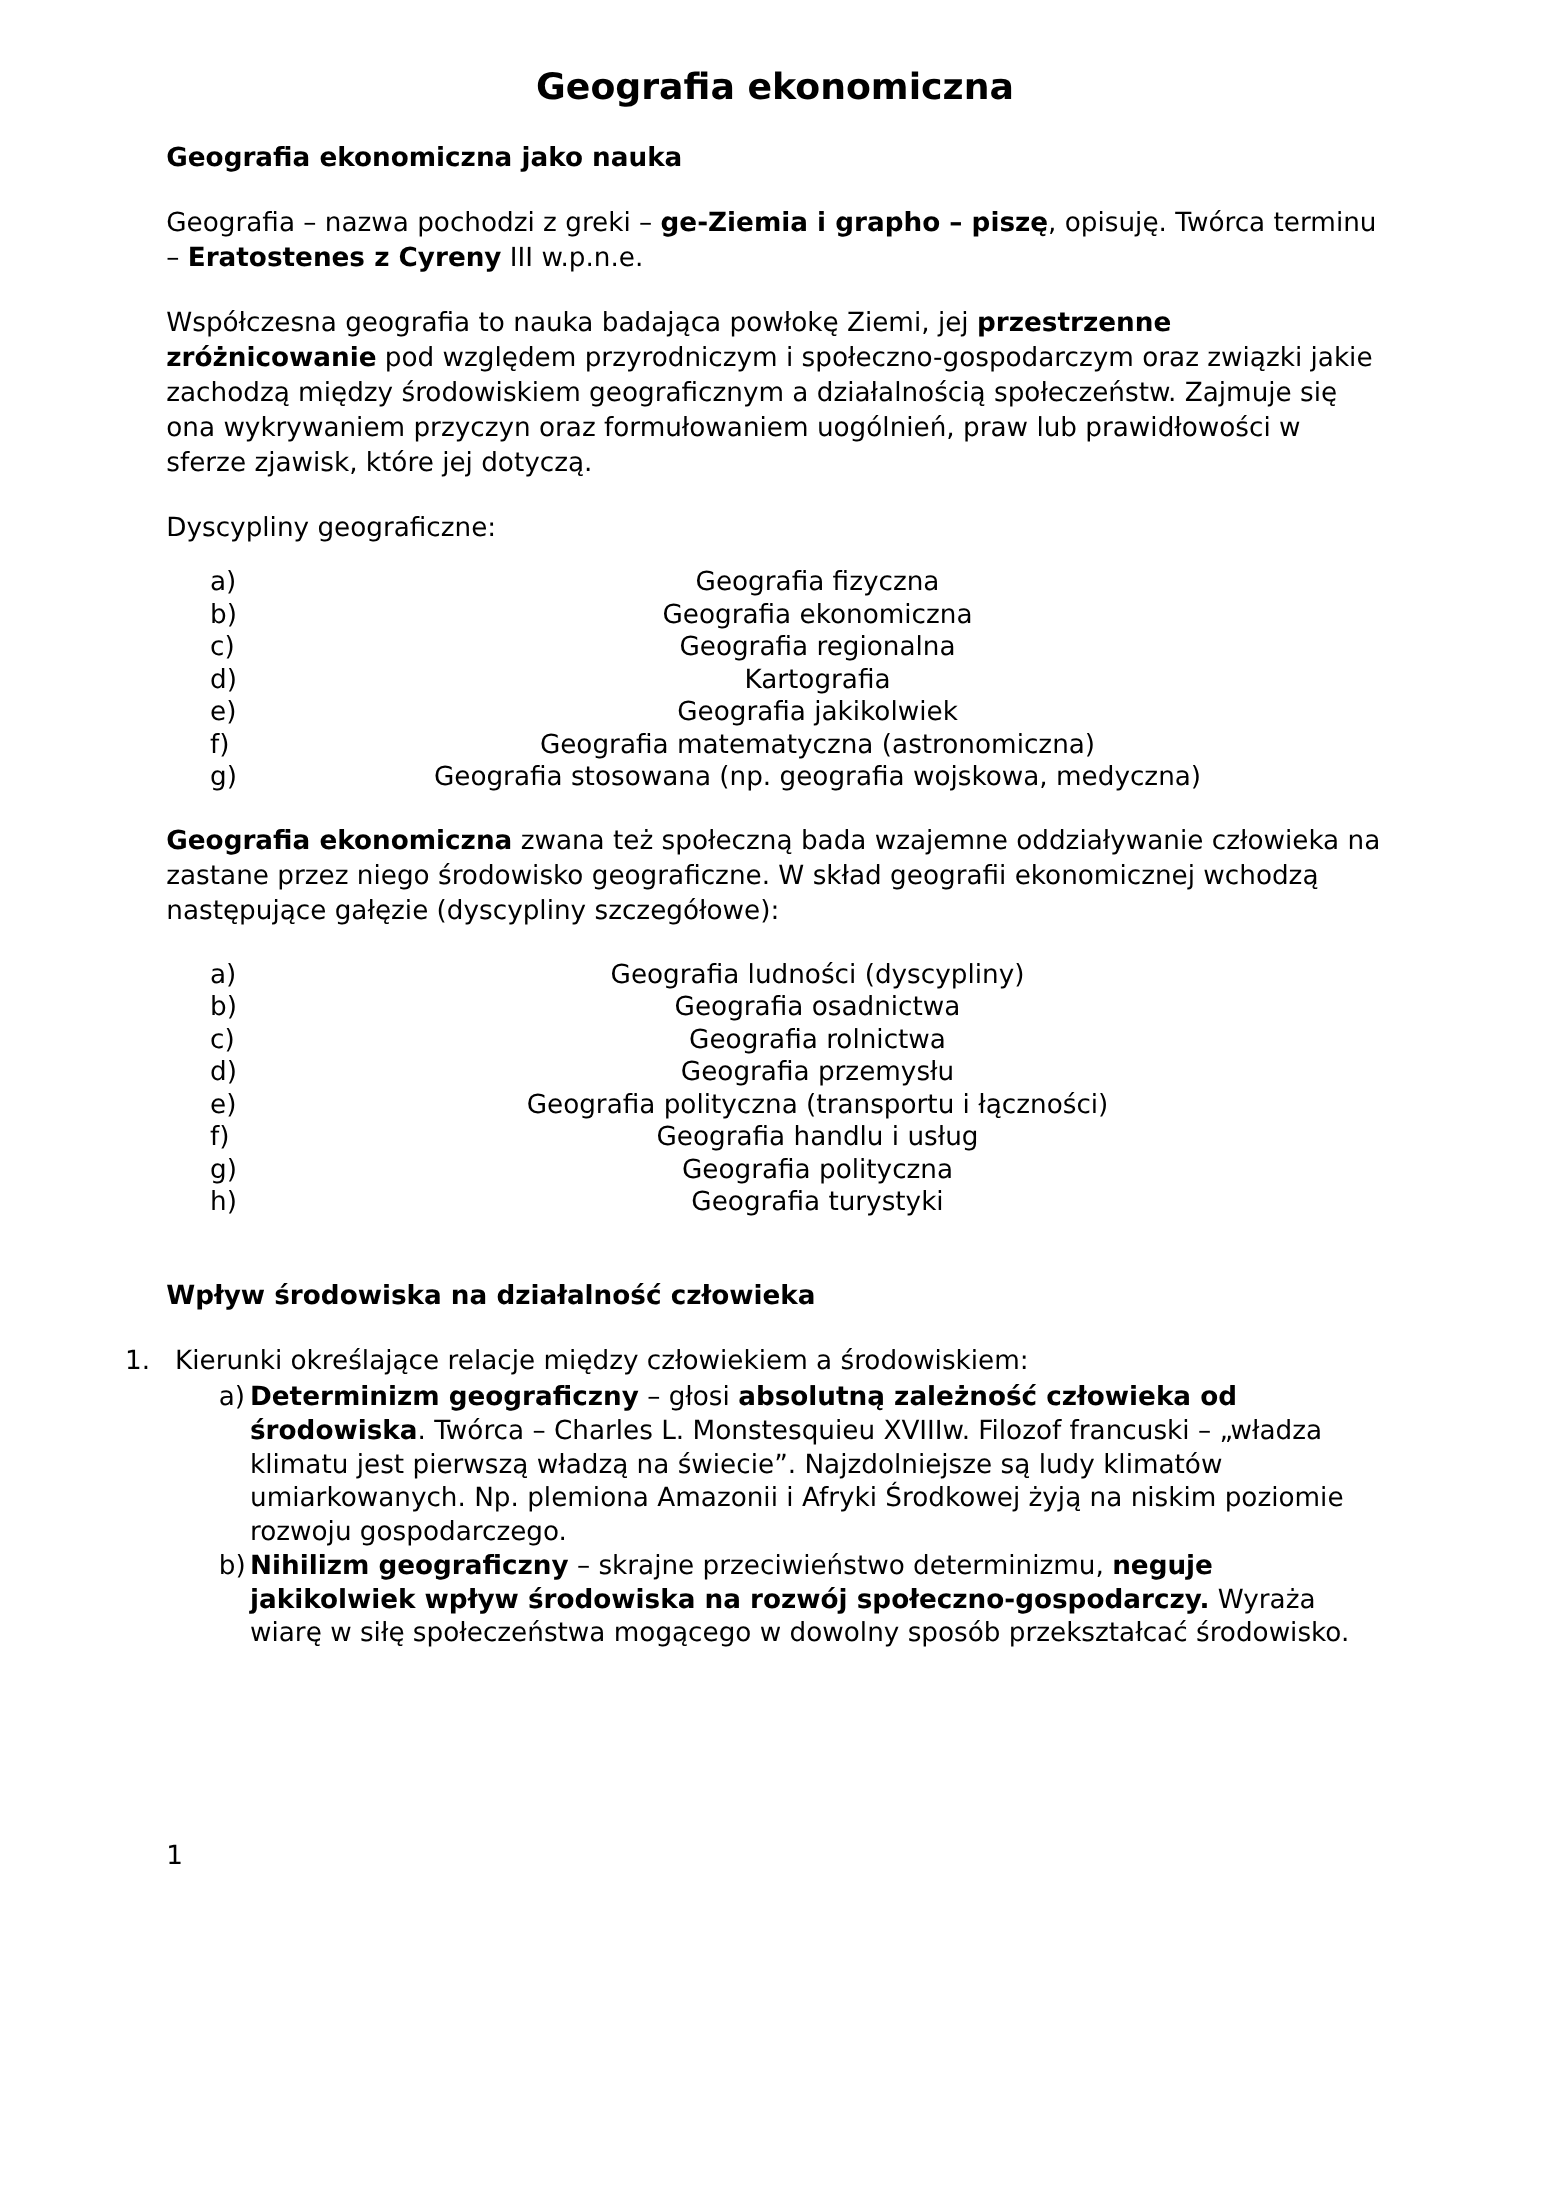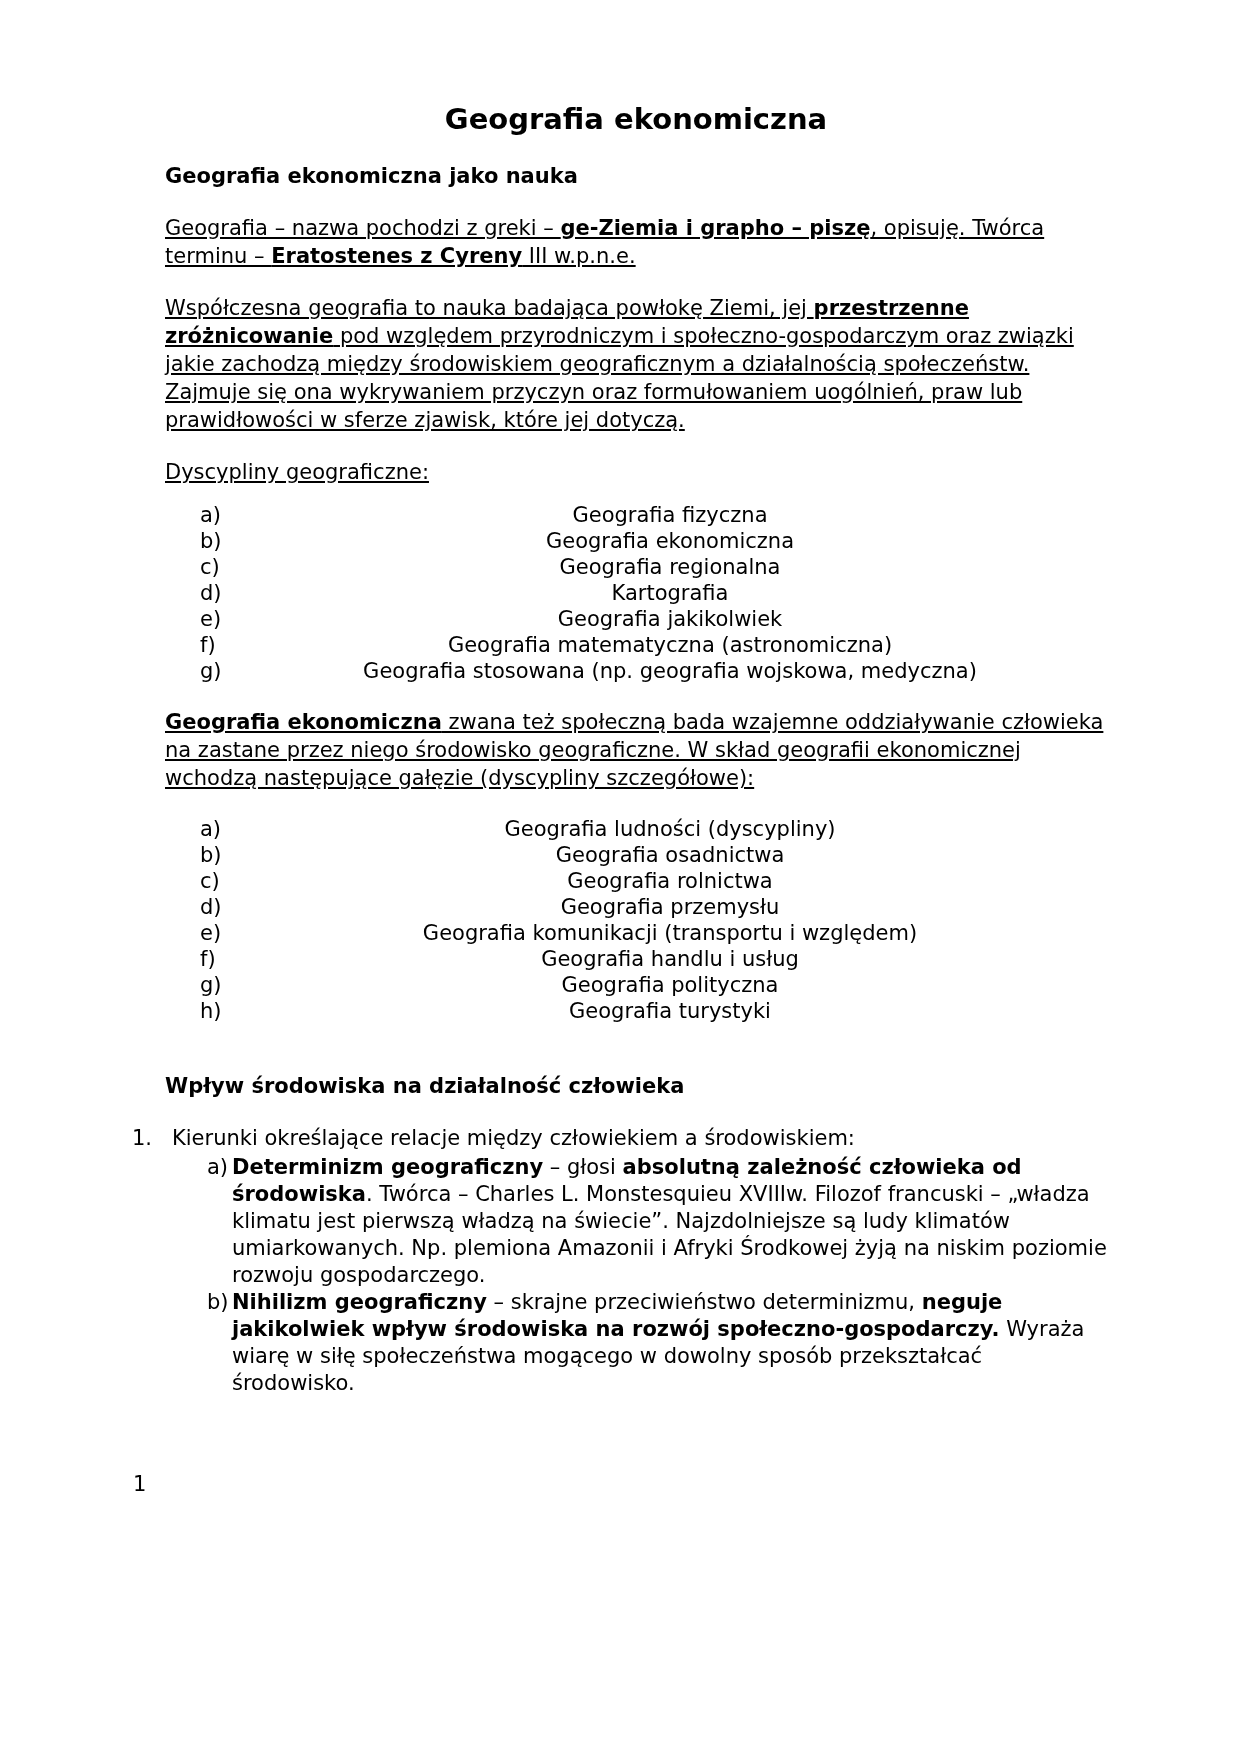--- a/index.html
+++ b/index.html
@@ -6,38 +6,37 @@
   html, body { margin: 0; padding: 0; }
   body {
     width: 1240px;
     height: 1754px;
     background: #ffffff;
     color: #000000;
     font-family: "DejaVu Sans", "Liberation Sans", sans-serif;
     position: relative;
     overflow: hidden;
   }
-  .page { padding: 102px 133px 0 133px; margin-left: 32px; }
+  .page { padding: 52px 133px 0 133px; }
   h1 {
     font-size: 29px;
     font-weight: 700;
     text-align: center;
     margin: 0 0 28px 0;
   }
   h2 {
     font-size: 21px;
     font-weight: 700;
     margin: 0 0 26px 0;
   }
   .h2-sec2 { margin-top: 50px; }
   p.body {
     font-size: 21px;
     line-height: 28px;
     margin: 0 0 24px 0;
-    text-decoration: underline;
   }
   p.label { margin-bottom: 16px; }
   p.bold-line { font-weight: 700; margin-bottom: 22px; }
   .b { font-weight: 700; }
   .list {
     font-size: 21px;
     line-height: 26px;
     margin: 0 0 24px 0;
   }
   .li { display: flex; padding-left: 35px; }
@@ -122,21 +121,21 @@
     <div class="li">
         <span class="marker">c)</span>
         <span class="txt">Geografia rolnictwa</span>
       </div>
     <div class="li">
         <span class="marker">d)</span>
         <span class="txt">Geografia przemysłu</span>
       </div>
     <div class="li">
         <span class="marker">e)</span>
-        <span class="txt">Geografia komunikacji (transportu i względem)</span>
+        <span class="txt">Geografia polityczna (transportu i łączności)</span>
       </div>
     <div class="li">
         <span class="marker">f)</span>
         <span class="txt">Geografia handlu i usług</span>
       </div>
     <div class="li">
         <span class="marker">g)</span>
         <span class="txt">Geografia polityczna</span>
       </div>
     <div class="li">

